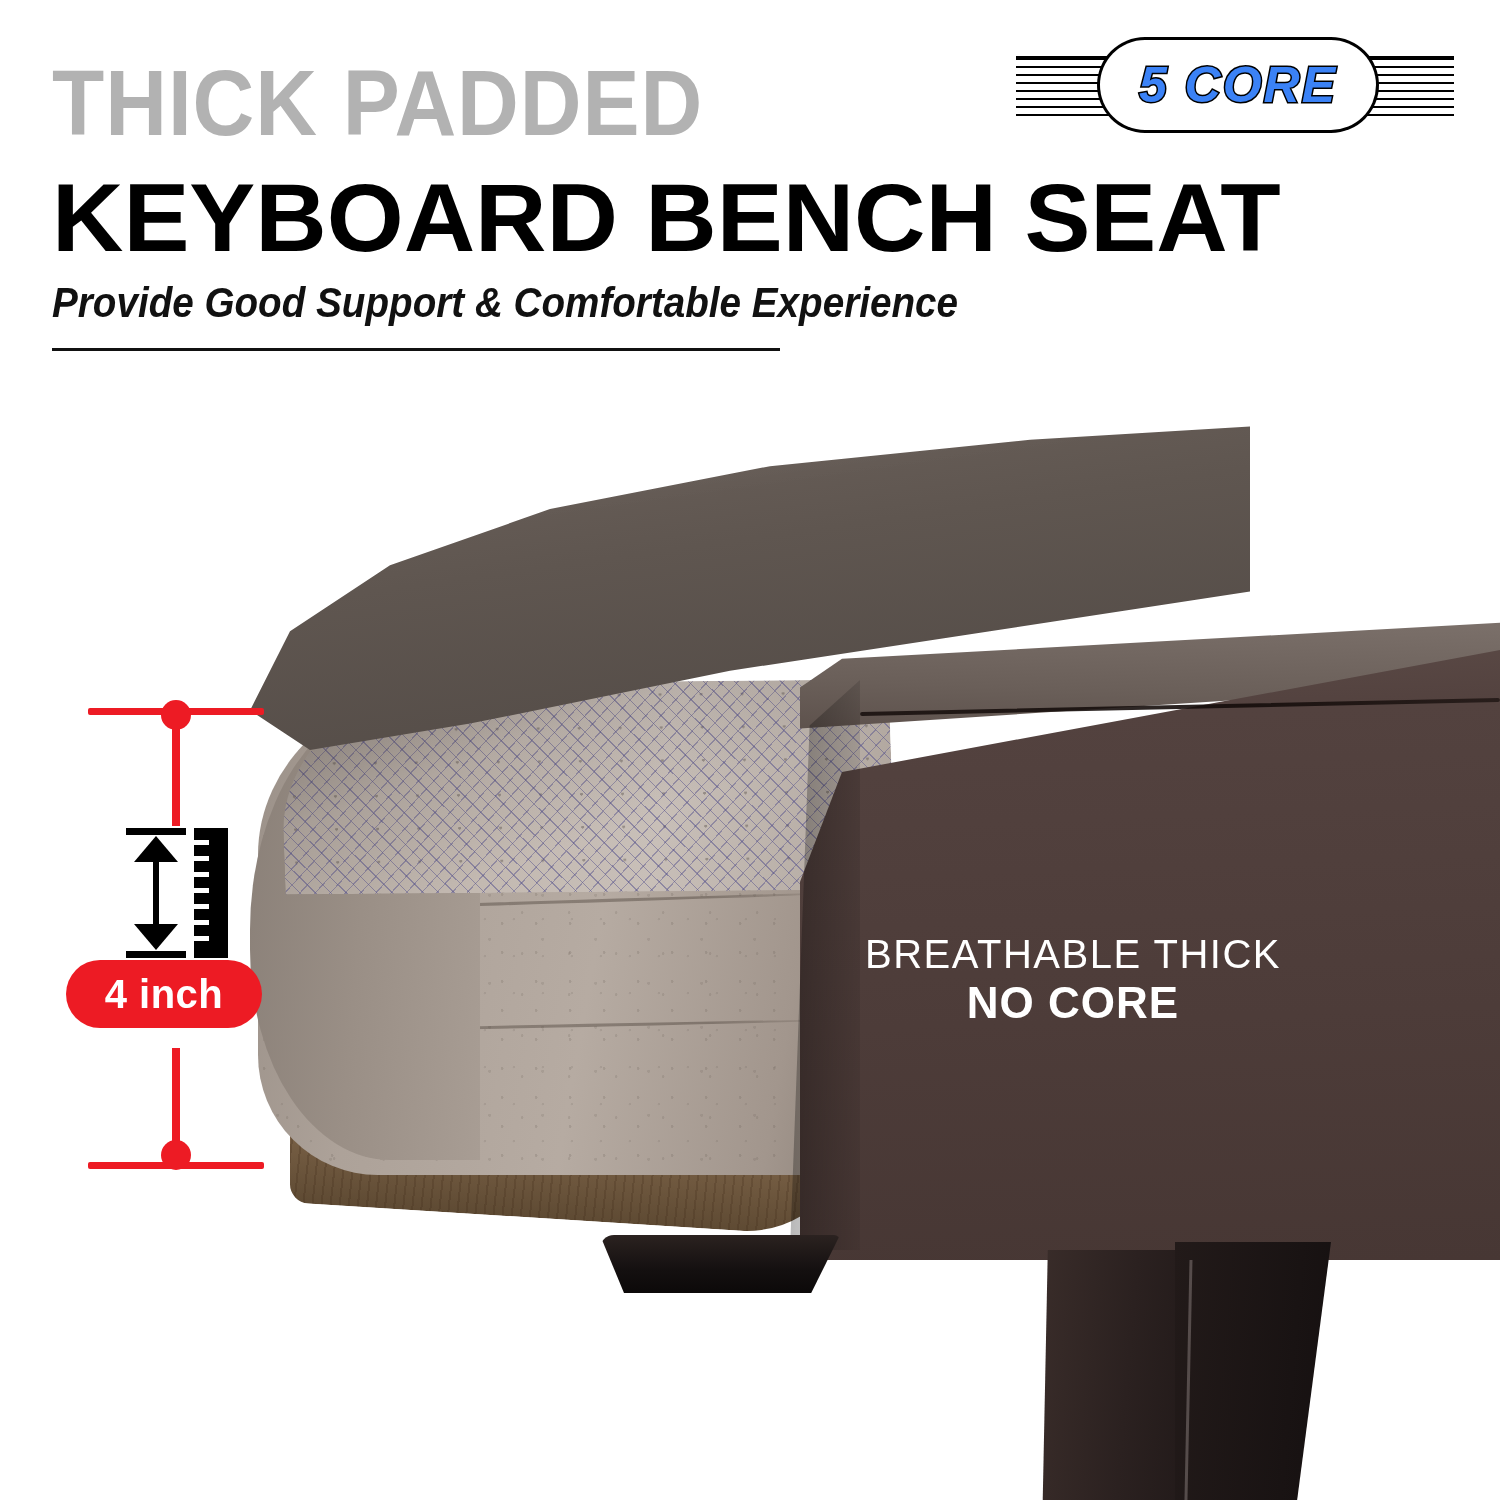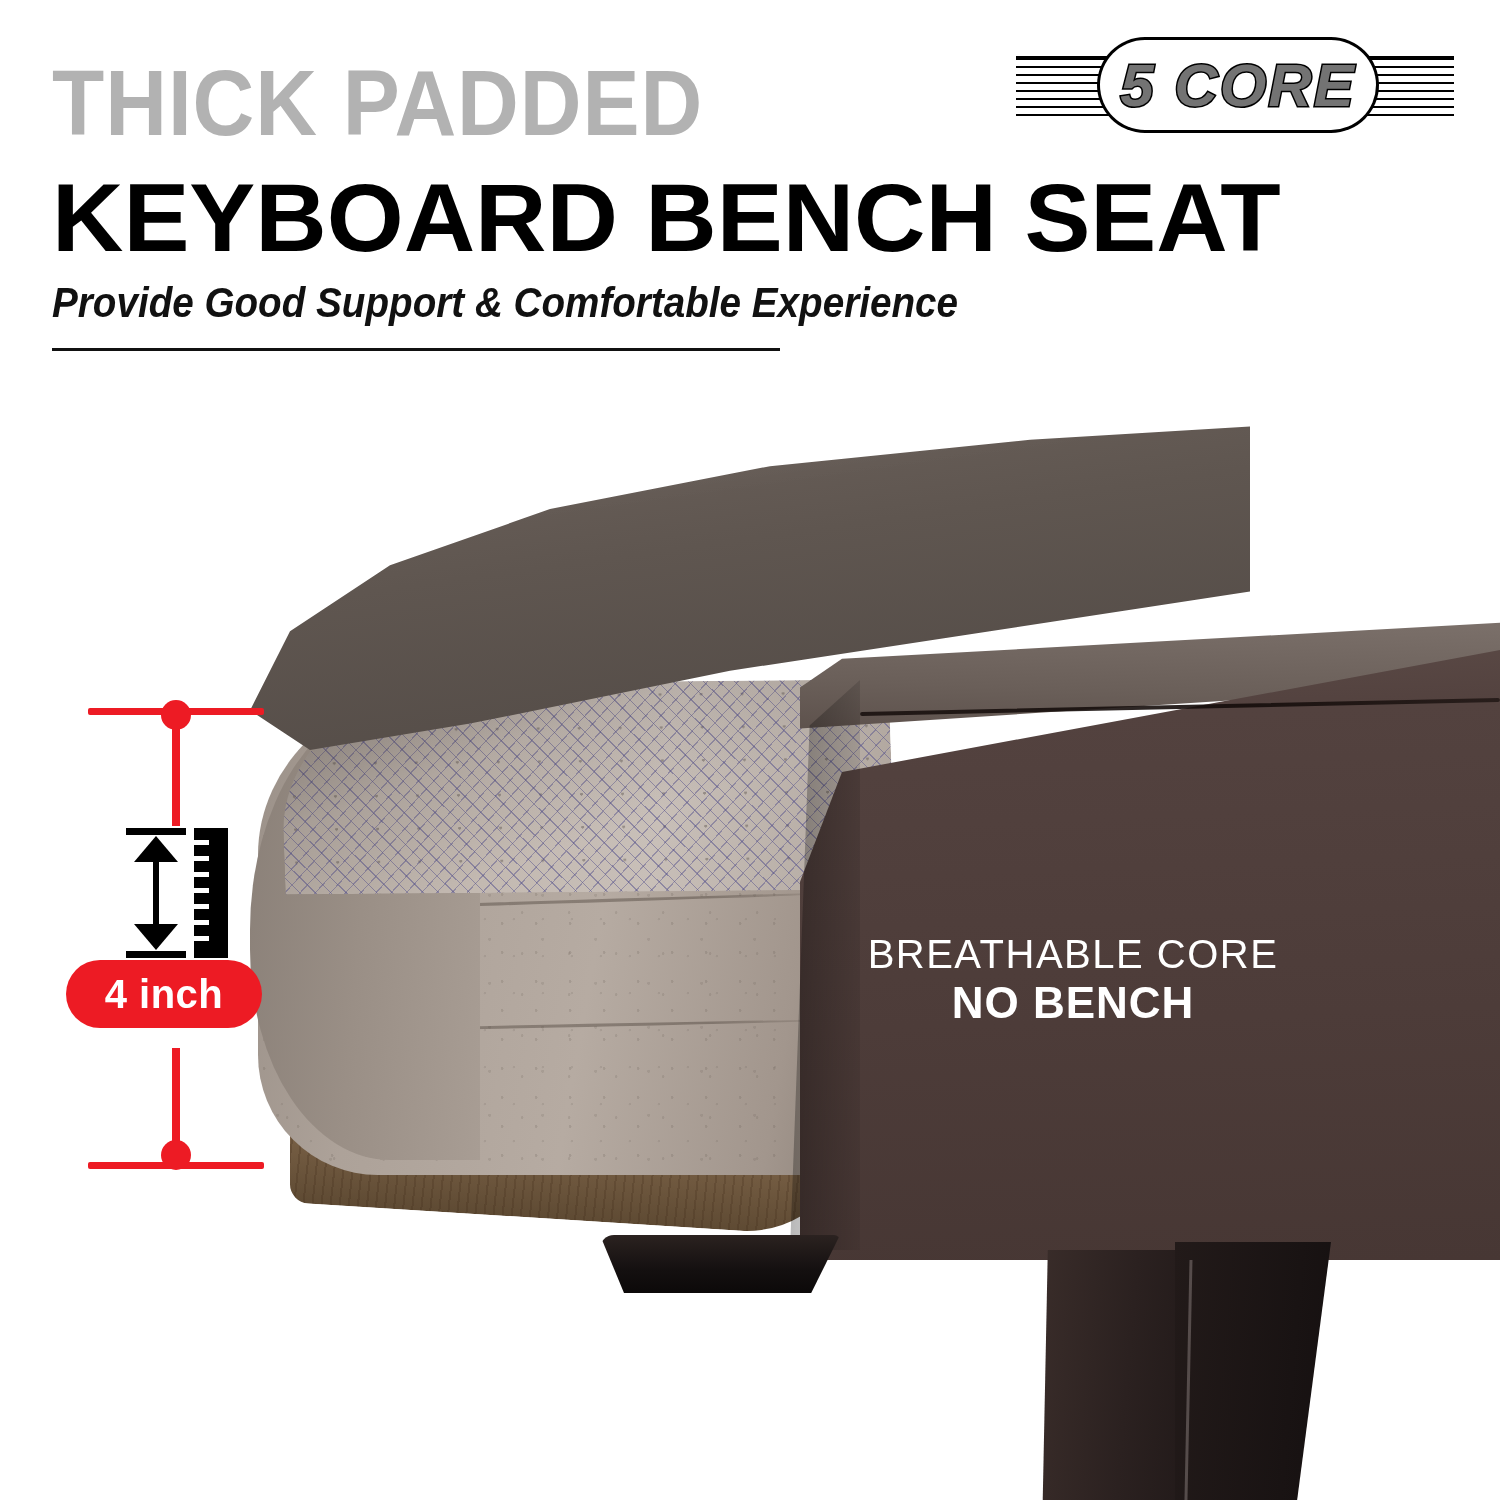--- a/index.html
+++ b/index.html
@@ -58,23 +58,23 @@
   }
   #logo-plate {
     position:absolute; left:84px; top:2px; width:276px; height:90px;
     background:#ffffff;
     border-radius:46px/46px;
     box-shadow:0 0 0 3px #000000;
   }
   #logo-text {
     position:absolute; left:84px; top:2px; width:276px; height:90px;
     display:flex; align-items:center; justify-content:center;
-    font-size:60px; font-weight:700; font-style:italic;
+    font-size:50px; font-weight:700; font-style:italic;
     letter-spacing:2px;
-    color:#737373;
+    color:#3b82f6;
     -webkit-text-stroke:3px #000000;
     paint-order:stroke fill;
     white-space:nowrap;
   }
 
   
   #scene { position:absolute; left:0; top:380px; width:1500px; height:1120px; overflow:hidden; }
 
   
   .wood-base {
@@ -303,22 +303,22 @@
 
   <div class="vinyl-flap"></div>
   <div class="vinyl-flap-edge"></div>
 
   <div class="leg-center"></div>
   <div class="leg-right-front"></div>
   <div class="leg-right-back"></div>
   <div class="leg-seam"></div>
 
   <div id="seat-caption">
-    <div id="caption-line1">BREATHABLE CORE</div>
-    <div id="caption-line2">NO BENCH</div>
+    <div id="caption-line1">BREATHABLE THICK</div>
+    <div id="caption-line2">NO CORE</div>
   </div>
 </div>
 
 <div id="measure">
 
   <div class="m-bar top"></div>
   <div class="m-dot top"></div>
   <div class="m-line upper"></div>
 
   <div id="ruler-icon">

